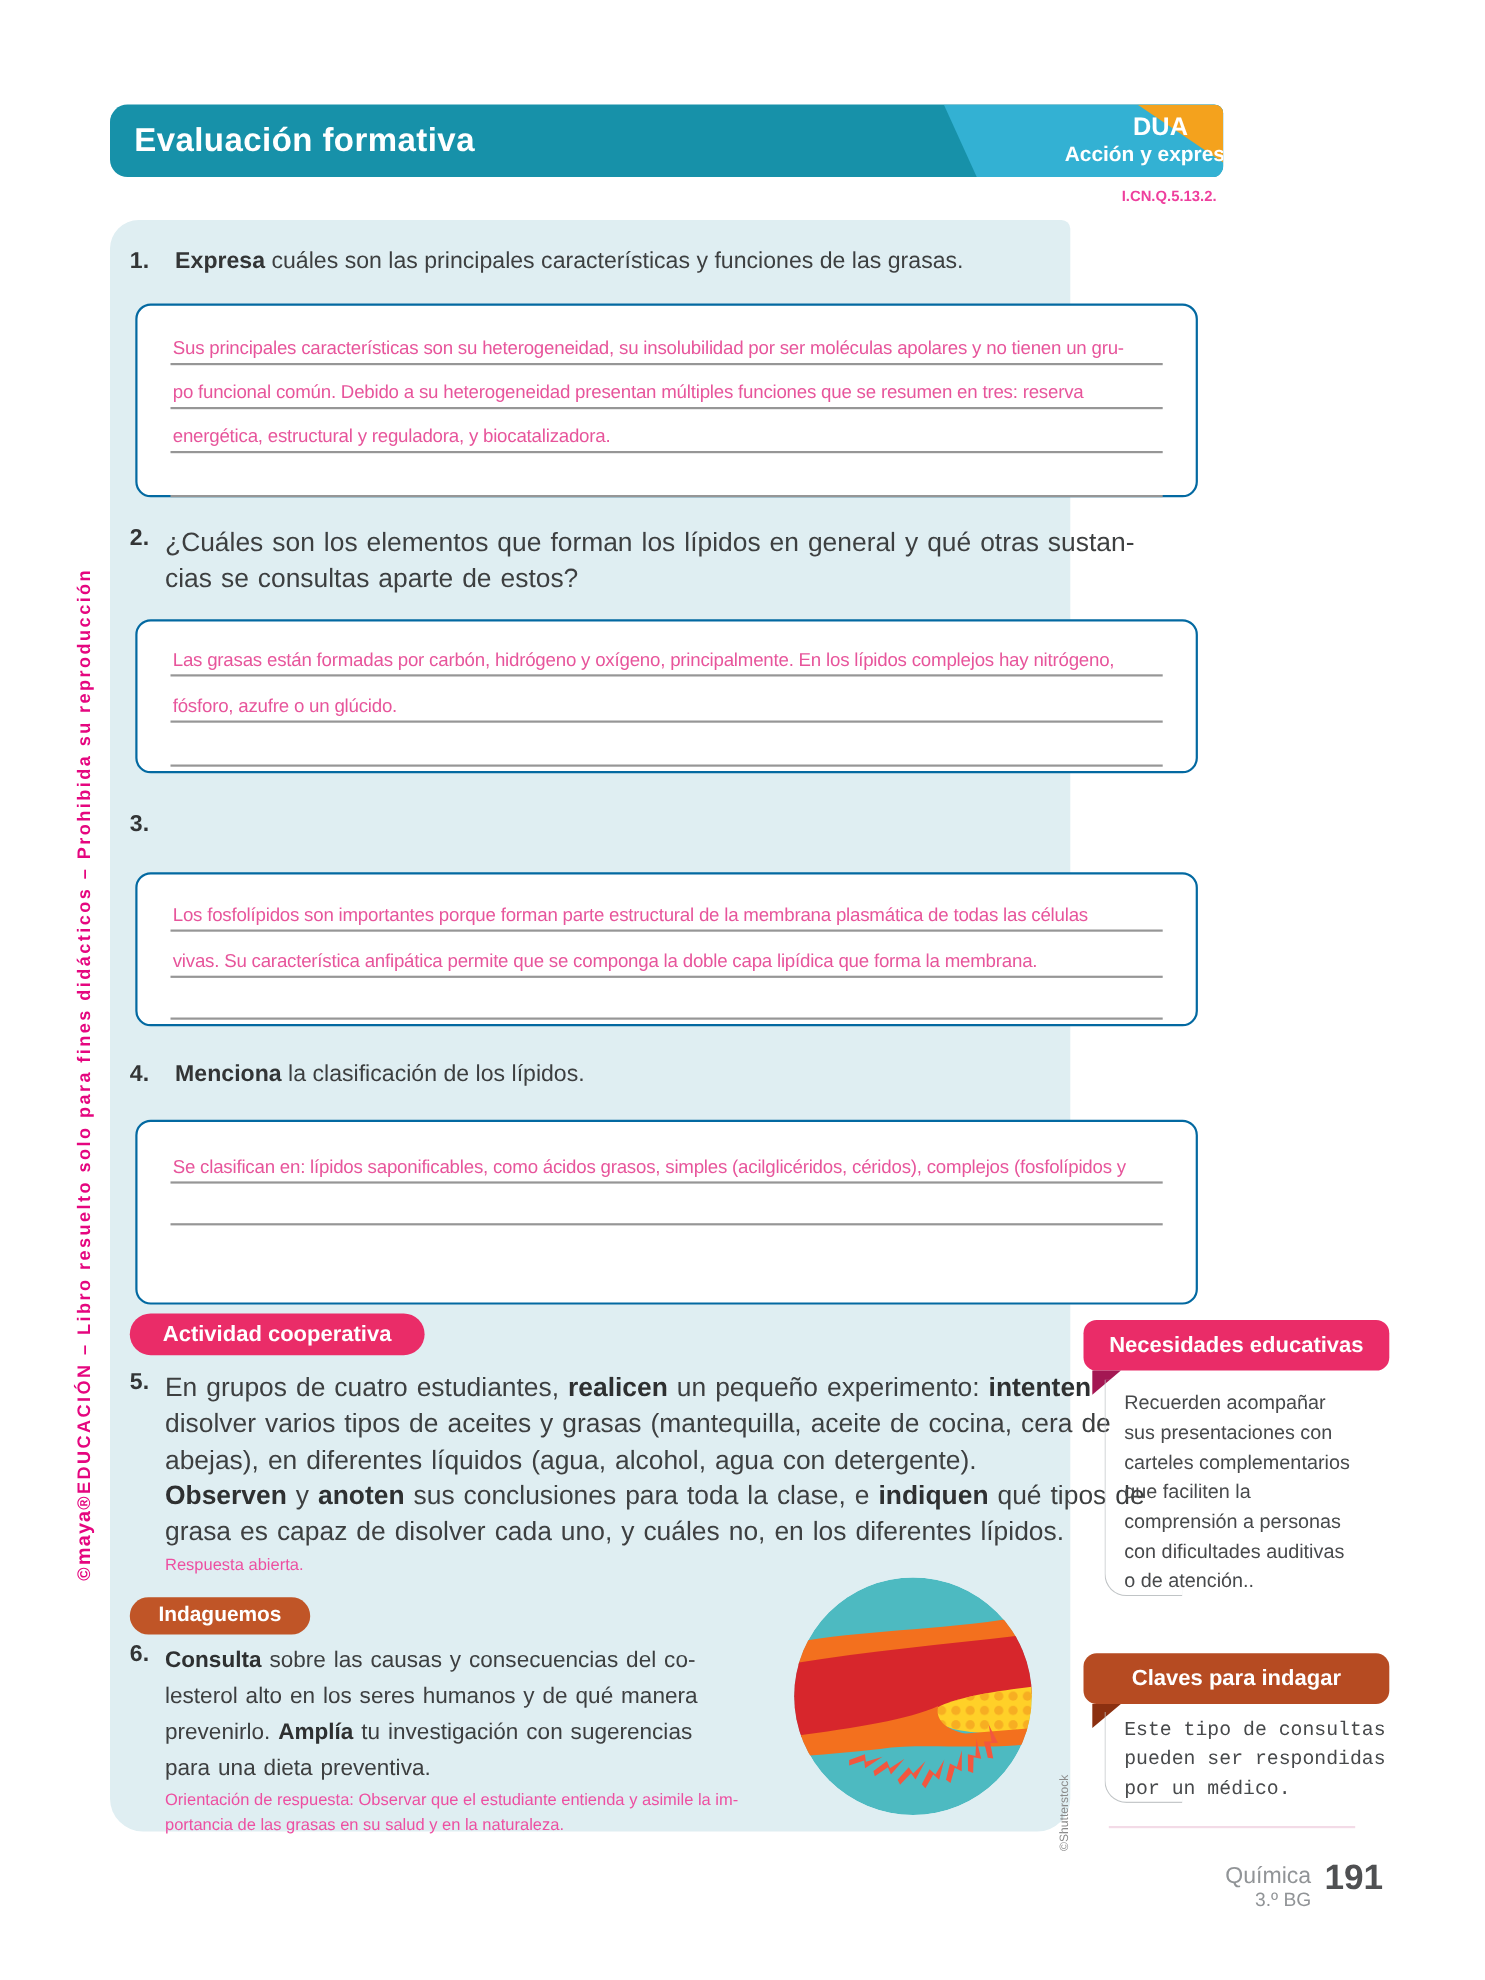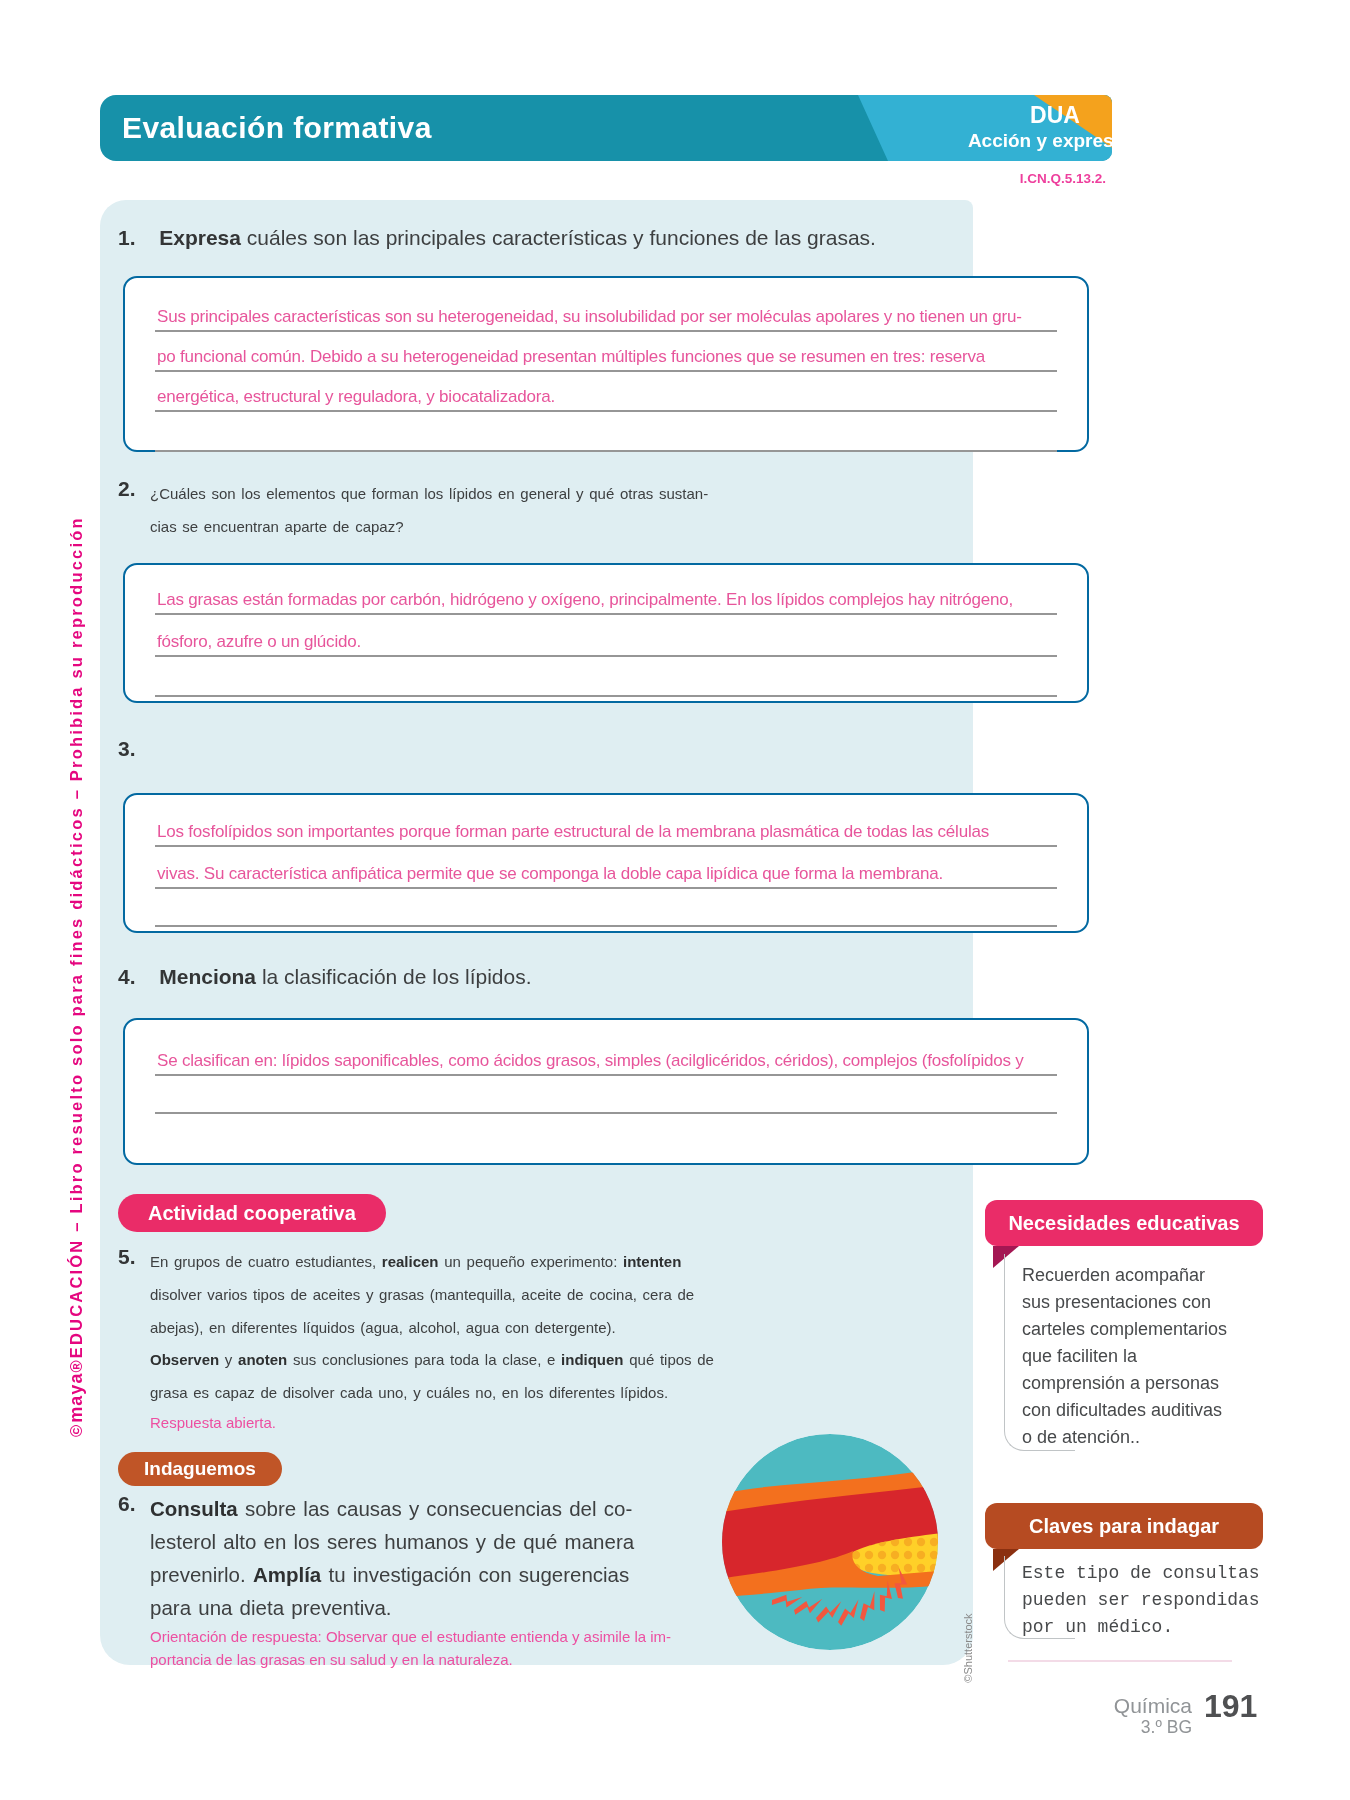--- a/index.html
+++ b/index.html
@@ -28,21 +28,21 @@
   #watermark .brand{font-weight:800;font-size:18px;letter-spacing:1px;}
 
   
   #panel{left:100px;top:200px;width:873px;height:1465px;background:#dfeef2;
          border-radius:26px 8px 30px 30px;}
 
   
   .qnum{font-weight:700;color:#333536;}
   .qtext{color:#3d3f40;}
   .question{font-size:21px;color:#3d3f40;white-space:nowrap;}
-  .qline{font-size:15px;color:#3d3f40;line-height:33px;white-space:nowrap;word-spacing:1.5px;}
+  .qline{font-size:24px;color:#3d3f40;line-height:33px;white-space:nowrap;word-spacing:1.5px;}
   .bseg{font-weight:700;color:#2e3031;}
   .pinknote{font-size:15px;color:#ed4fa1;line-height:23px;white-space:nowrap;}
 
   
   .ansbox{background:#ffffff;border:2px solid #0369a1;border-radius:14px;width:966px;}
   .ansrow{position:relative;margin:0 30px;border-bottom:2px solid #969696;}
   .anstext{position:absolute;left:2px;bottom:3px;font-size:17px;letter-spacing:-0.2px;
            color:#e7559b;white-space:nowrap;}
 
   
@@ -105,21 +105,21 @@
         <span class="anstext">energética, estructural y reguladora, y biocatalizadora.</span>
       </div>
     <div class="ansrow" style="height:38px;"></div>
   </div>
 
   <div class="abs question" style="left:118px;top:477px;">
     <span class="qnum">2.</span>
   </div>
   <div class="abs" style="left:150px;top:477px;">
     <div class="qline">¿Cuáles son los elementos que forman los lípidos en general y qué otras sustan-</div>
-    <div class="qline">cias se encuentran aparte de capaz?</div>
+    <div class="qline">cias se consultas aparte de estos?</div>
   </div>
   <div class="abs ansbox" style="left:123px;top:563px;height:140px;padding-top:8px;box-sizing:border-box;">
     <div class="ansrow" style="height:40px;">
         <span class="anstext">Las grasas están formadas por carbón, hidrógeno y oxígeno, principalmente. En los lípidos complejos hay nitrógeno,</span>
       </div>
     <div class="ansrow" style="height:40px;">
         <span class="anstext">fósforo, azufre o un glúcido.</span>
       </div>
     <div class="ansrow" style="height:38px;"></div>
   </div>
@@ -135,21 +135,21 @@
         <span class="anstext">vivas. Su característica anfipática permite que se componga la doble capa lipídica que forma la membrana.</span>
       </div>
     <div class="ansrow" style="height:36px;"></div>
   </div>
 
   <div class="abs question" style="left:118px;top:965px;">
     <span class="qnum">4.</span>
     <span style="display:inline-block;width:12px;"></span>
     <span class="qnum">Menciona</span><span class="qtext"> la clasificación de los lípidos.</span>
   </div>
-  <div class="abs ansbox" style="left:123px;top:1018px;height:147px;padding-top:14px;box-sizing:border-box;">
+  <div class="abs ansbox" style="left:123px;top:1018px;height:168px;padding-top:14px;box-sizing:border-box;">
     <div class="ansrow" style="height:40px;">
         <span class="anstext">Se clasifican en: lípidos saponificables, como ácidos grasos, simples (acilglicéridos, céridos), complejos (fosfolípidos y</span>
       </div>
     <div class="ansrow" style="height:36px;"></div>
   </div>
 
   <div class="abs pillbadge" id="coop-badge">Actividad cooperativa</div>
 
   <div class="abs question" style="left:118px;top:1245px;">
     <span class="qnum">5.</span>

